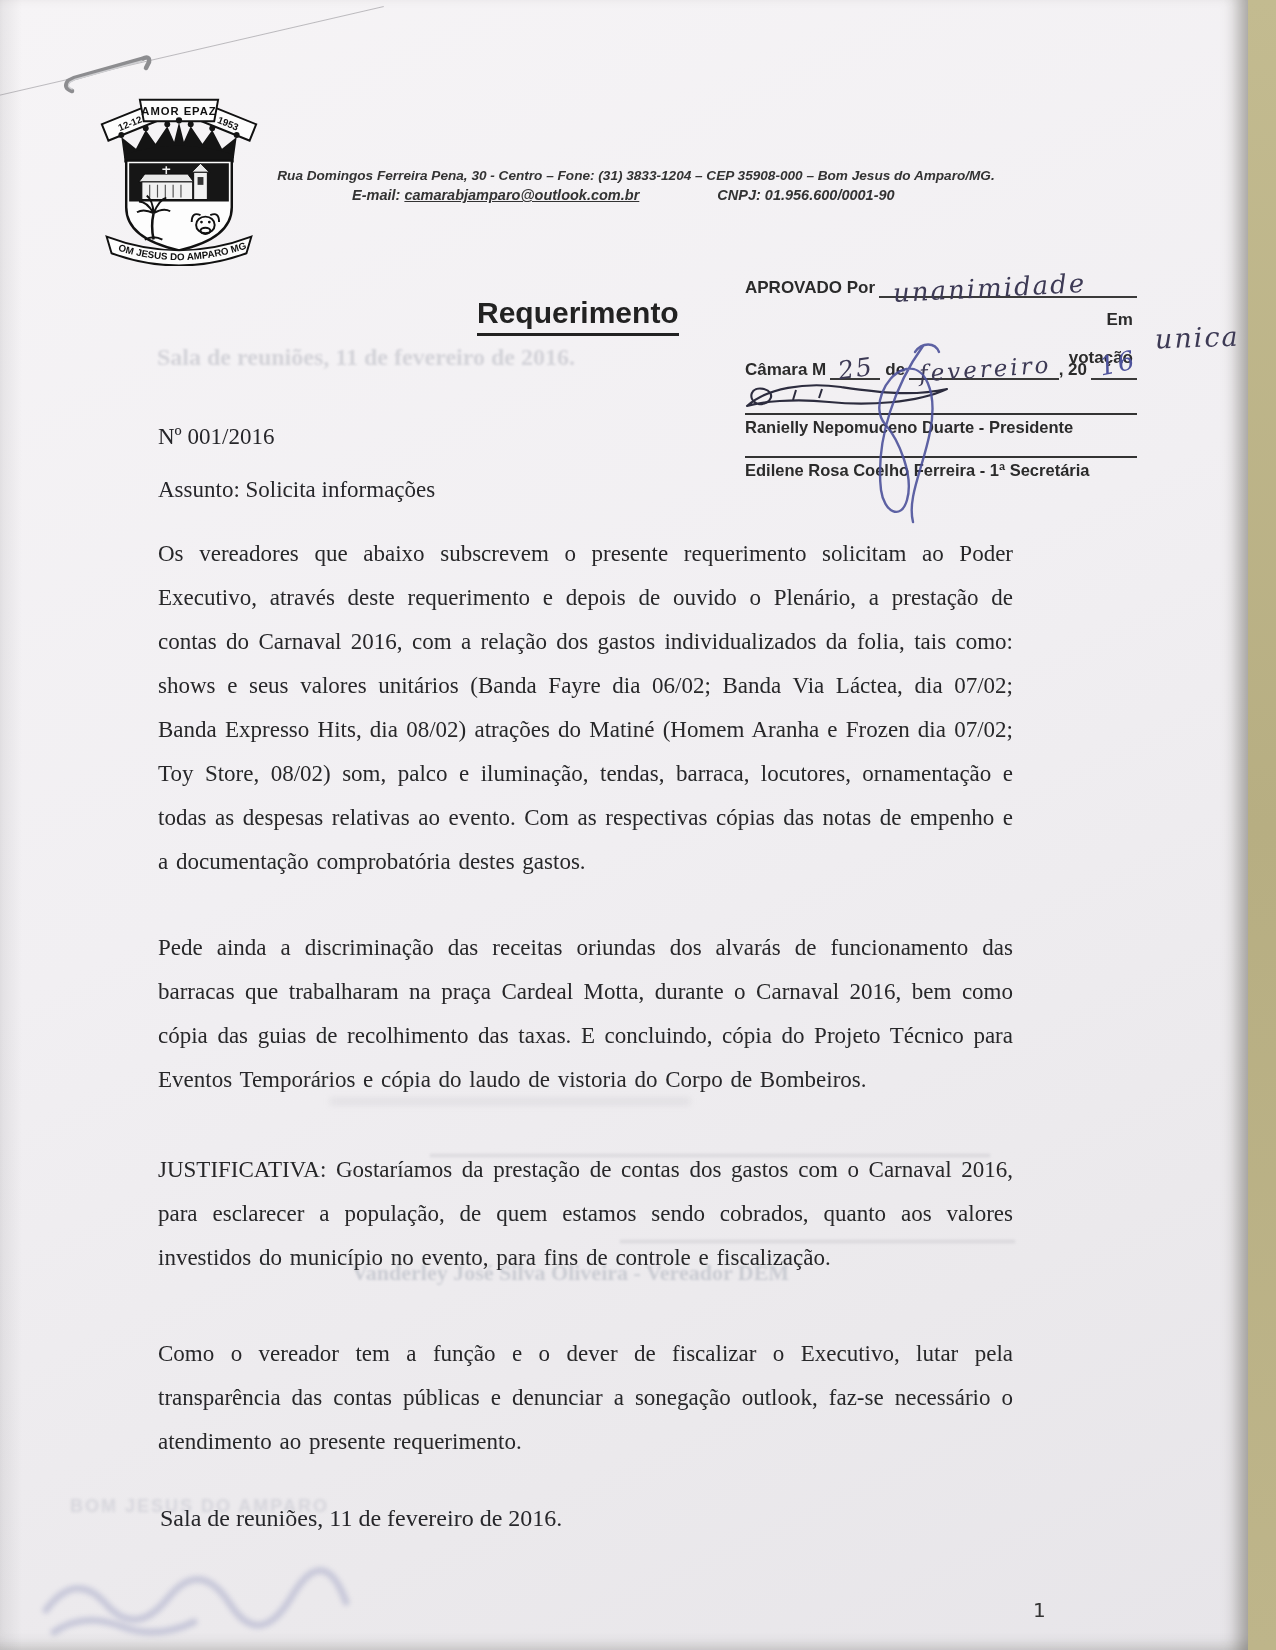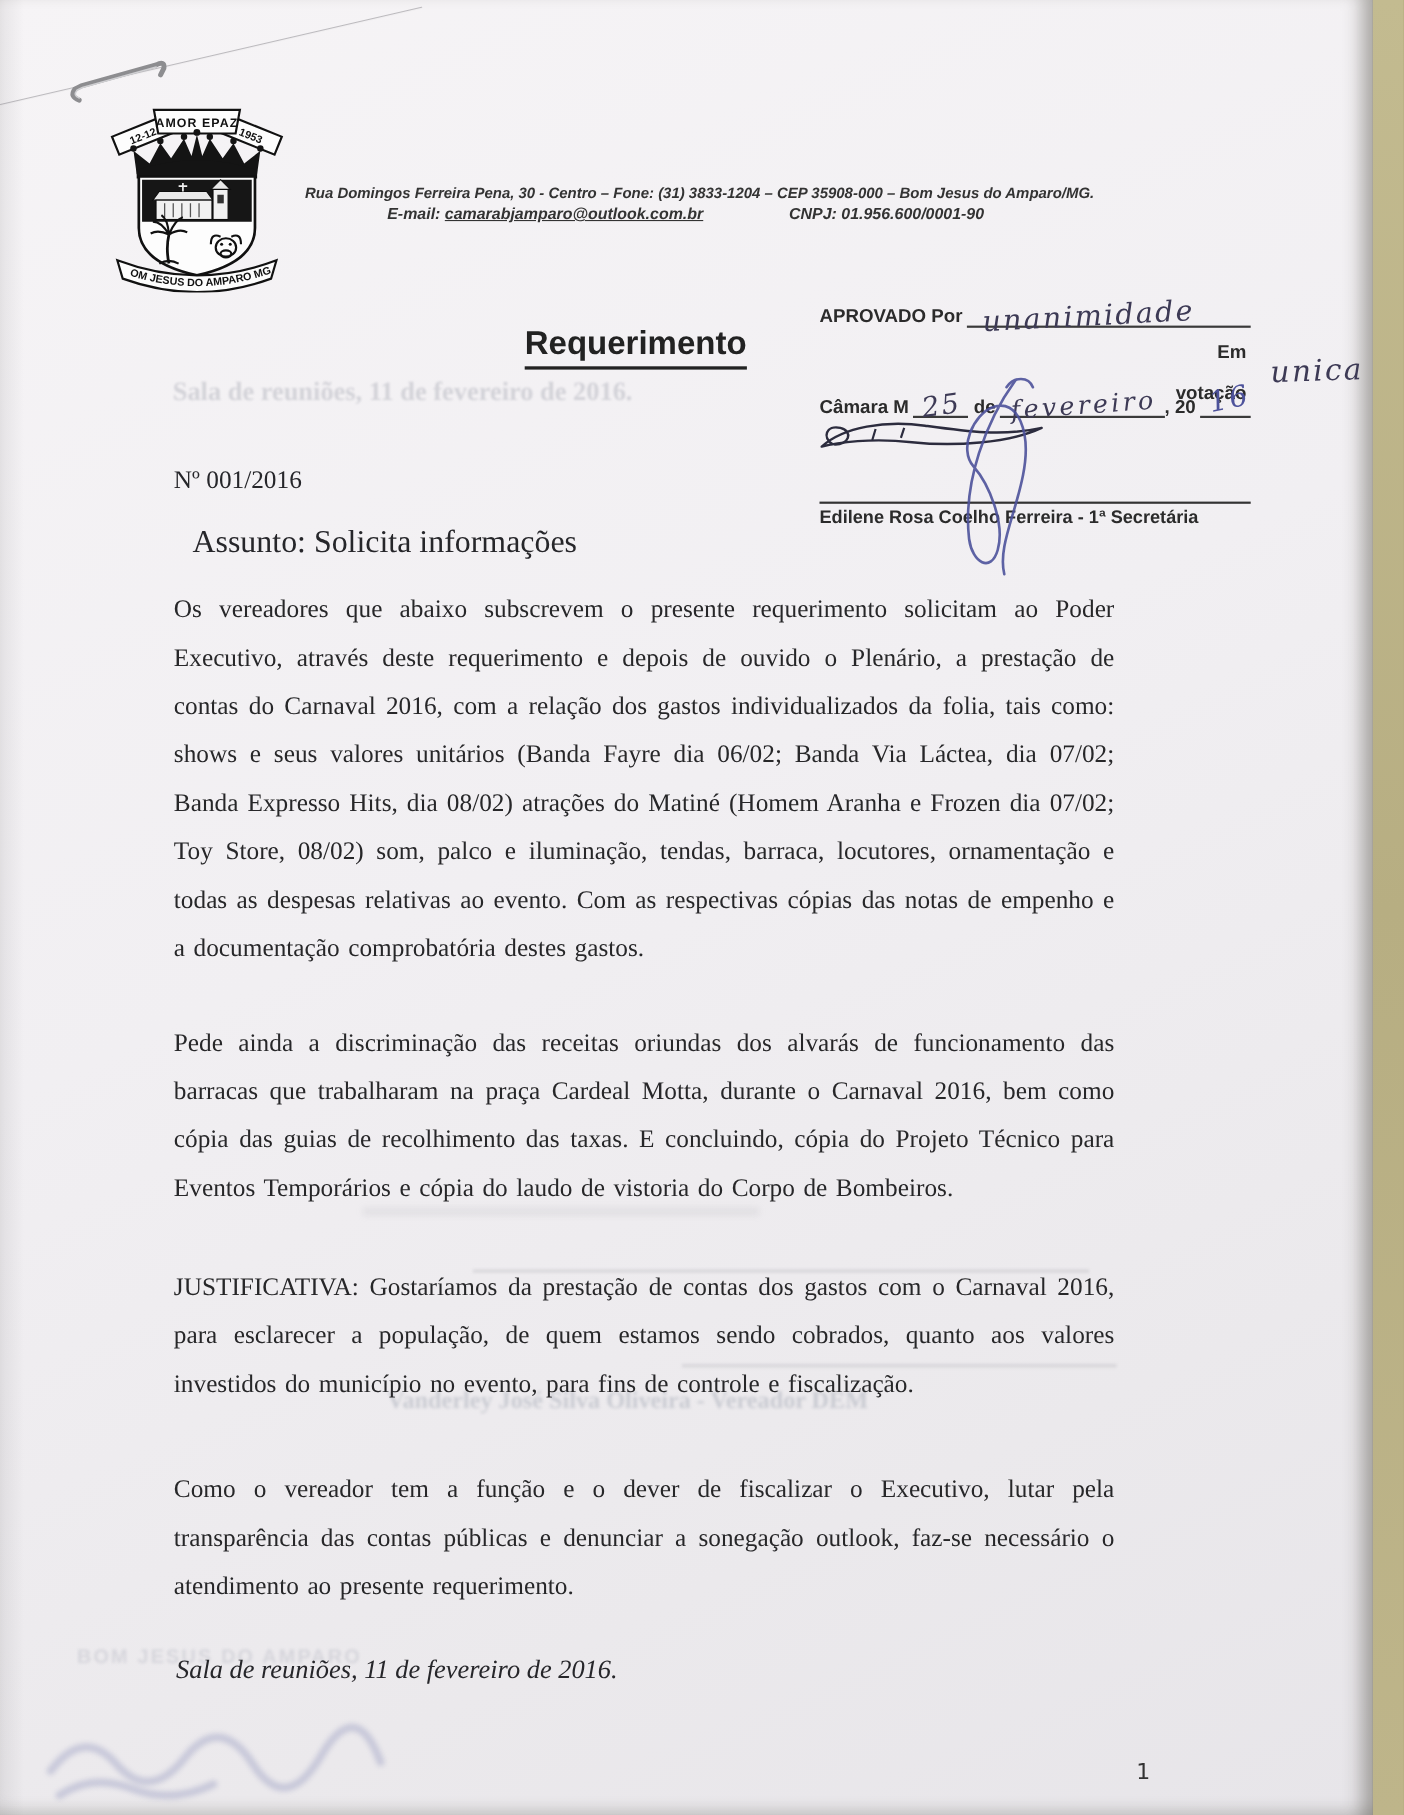--- a/index.html
+++ b/index.html
@@ -47,25 +47,25 @@
   .sigline{position:absolute;left:0;width:100%;border-top:2.5px solid #333;padding-top:3px;
     font-size:16.5px;white-space:nowrap;}
   .flourish{position:absolute;left:-4px;top:108px;}
   .bluesig{position:absolute;left:100px;top:70px;z-index:6;}
 
   
   .doc-title{position:absolute;left:477px;top:296px;
     font-family:"Liberation Sans","DejaVu Sans",sans-serif;font-weight:bold;
     font-size:30px;color:#222;border-bottom:3px solid #222;padding-bottom:3px;}
   .doc-number{position:absolute;left:158px;top:424px;font-size:23px;color:#26262a;}
-  .doc-subject{position:absolute;left:158px;top:477px;font-size:29px;color:#26262a;margin-left:17px;}
+  .doc-subject{position:absolute;left:158px;top:477px;font-size:23px;color:#26262a;}
   .para{position:absolute;left:158px;width:855px;font-size:23px;line-height:44px;
     text-align:justify;color:#272729;word-spacing:2px;margin:0;}
   .p1{top:532px;} .p2{top:926px;} .p3{top:1148px;} .p4{top:1332px;}
-  .date-line{position:absolute;left:160px;top:1505px;font-size:24px;color:#26262a;font-style:italic;}
+  .date-line{position:absolute;left:160px;top:1505px;font-size:24px;color:#26262a;}
   .page-num{position:absolute;left:1033px;top:1598px;font-size:20px;color:#333;
     font-family:"DejaVu Sans",sans-serif;}
 
   
   .ghost{position:absolute;font-weight:bold;pointer-events:none;}
   .ghost-top{left:157px;top:344px;font-size:24px;color:rgba(120,122,138,.26);filter:blur(1.1px);}
   .ghost-sig{left:352px;top:1260px;font-size:22px;color:rgba(122,132,150,.30);filter:blur(1.3px);}
   .ghost-foot{left:70px;top:1496px;font-size:18px;color:rgba(135,140,158,.22);filter:blur(1.6px);
     font-family:"Liberation Sans",sans-serif;letter-spacing:2px;}
   .ghost-line{position:absolute;background:rgba(145,145,155,.22);height:3px;filter:blur(1.4px);}
@@ -176,20 +176,21 @@
         <span class="hw" style="font-size:26px;transform:rotate(-12deg);left:8px;bottom:0px;color:#4d529b;">16</span>
       </span>
     </div>
 
     <svg class="flourish" width="212" height="38" viewBox="0 0 212 38">
       <path d="M6,28 C26,10 64,4 100,9 C136,14 170,19 206,11 C176,25 126,28 88,24 C52,20 20,24 6,28 Z" fill="none" stroke="#2c2c3e" stroke-width="2.2" stroke-linejoin="round"></path>
       <path d="M16,26 C6,20 10,8 23,11 C35,14 31,27 17,26" fill="none" stroke="#2c2c3e" stroke-width="2.2"></path>
       <path d="M52,22 L55,12 M78,20 L81,11" stroke="#2c2c3e" stroke-width="2"></path>
     </svg>
 
+    <div class="sigline" style="top:143px;"><span>Ranielly Nepomuceno Duarte - Presidente</span></div>
     <div class="sigline" style="top:186px;"><span>Edilene Rosa Coelho Ferreira - 1ª Secretária</span></div>
 
     <svg class="bluesig" width="150" height="190" viewBox="0 0 150 190">
       <g fill="none" stroke="#4d529b" stroke-width="2.4" stroke-linecap="round" opacity="0.9">
         <path d="M78,6 C52,42 30,98 36,150 C39,172 56,181 62,160 C69,136 54,100 40,84 C26,68 40,36 58,30 C80,22 93,52 85,92 C78,128 62,158 68,182"></path>
         <path d="M70,12 C77,2 90,2 94,12"></path>
       </g>
     </svg>
   </div>
 

